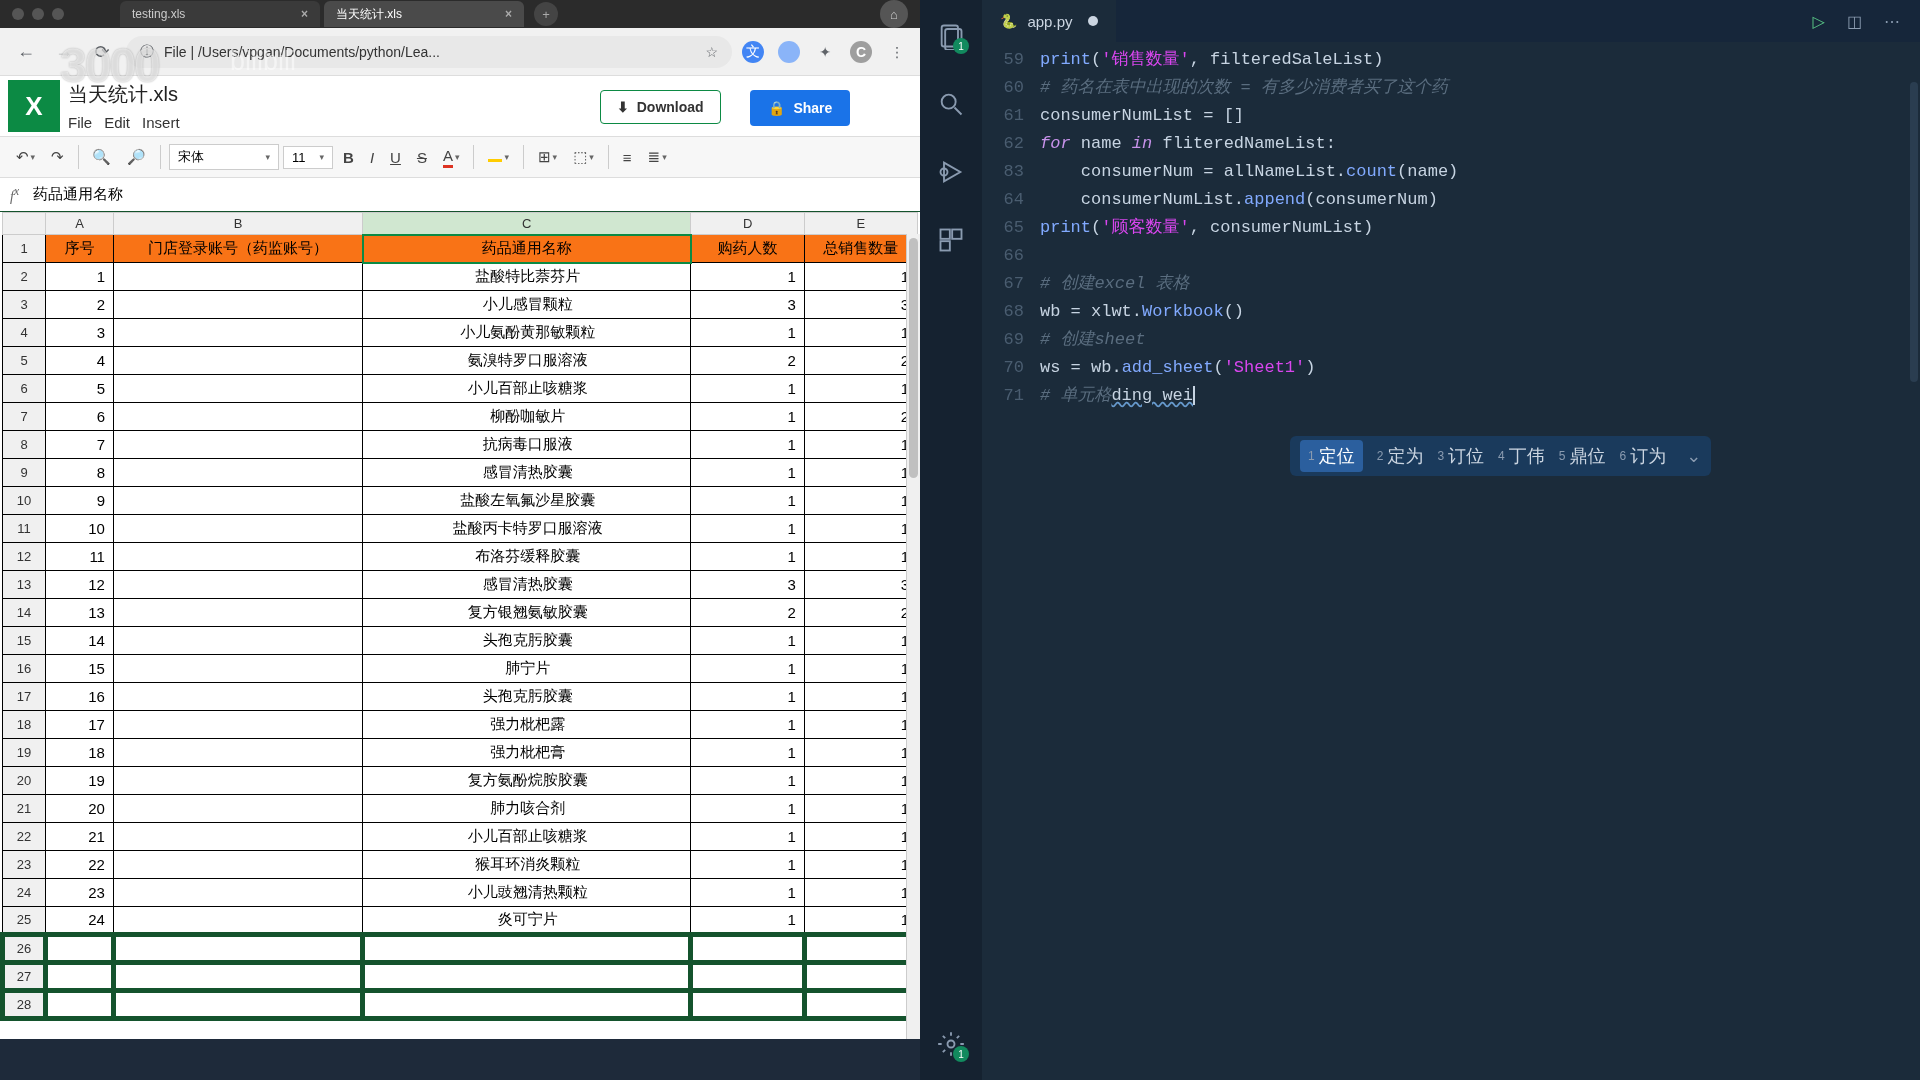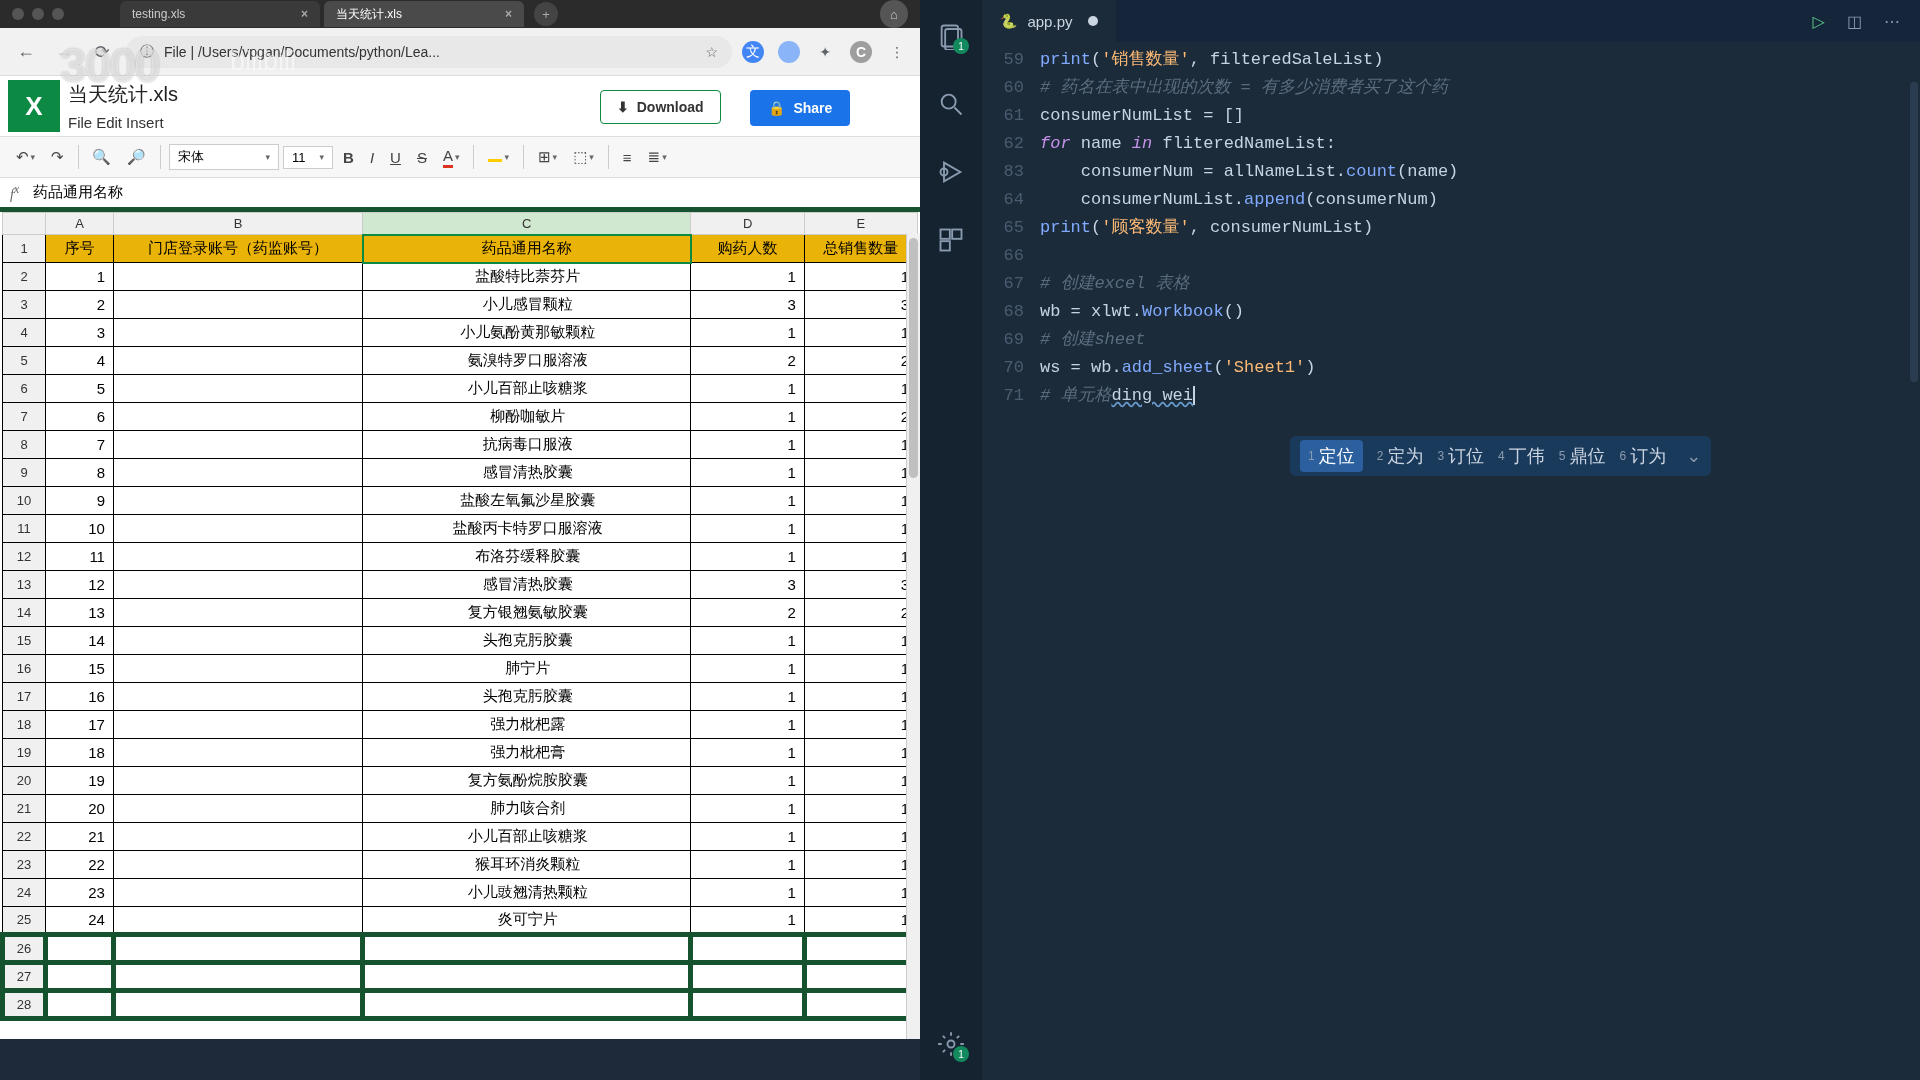--- a/index.html
+++ b/index.html
@@ -32,46 +32,46 @@
 
 
 .watermark { position: absolute; left: 60px; top: 38px; font-size: 48px; font-weight: 800; color: rgba(255,255,255,0.6); font-family: Arial; letter-spacing: -2px; z-index: 2; text-shadow: 0 0 2px rgba(0,0,0,0.3); pointer-events: none; }
 .watermark-r { position: absolute; left: 230px; top: 46px; font-size: 27px; font-weight: 400; color: rgba(255,255,255,0.5); z-index: 2; pointer-events: none; }
 
 
 .xl-header { display: flex; align-items: center; height: 60px; background: #fff; padding-left: 0; gap: 0; position: relative; }
 .xl-icon { width: 52px; height: 52px; background: #0c8a44; color: #fff; display: flex; align-items: center; justify-content: center; font-size: 26px; font-weight: bold; margin: 4px 8px; }
 .xl-title-block { display: flex; flex-direction: column; justify-content: center; }
 .xl-title { font-size: 20px; color: #222; }
-.xl-menu { display: flex; gap: 4px; font-size: 15px; color: #333; margin-top: 6px; }
+.xl-menu { display: flex; gap: 12px; font-size: 15px; color: #333; margin-top: 6px; }
 .xl-banner { position: absolute; left: 240px; top: 16px; background: #d9534f; color: #fff; padding: 8px 16px; font-size: 14px; border-radius: 2px; display: flex; align-items: center; gap: 10px; }
 .xl-save-link { text-decoration: underline; cursor: pointer; }
 .xl-download { position: absolute; left: 600px; top: 14px; background: #fff; border: 1px solid #0c8a44; color: #333; padding: 8px 16px; border-radius: 4px; display: flex; align-items: center; gap: 8px; font-weight: bold; font-size: 14px; }
 .xl-share { position: absolute; left: 750px; top: 14px; background: #1a73e8; color: #fff; padding: 10px 18px; border-radius: 4px; display: flex; align-items: center; gap: 8px; font-weight: bold; font-size: 14px; }
 
 .xl-toolbar { height: 42px; background: #f7f7f7; border-top: 1px solid #ddd; border-bottom: 1px solid #ddd; display: flex; align-items: center; padding: 0 10px; gap: 4px; }
 .tb-btn { padding: 4px 6px; color: #444; font-size: 15px; display: flex; align-items: center; gap: 2px; border-radius: 3px; }
 .tb-sep { width: 1px; height: 24px; background: #ccc; margin: 0 4px; }
 .tb-select { border: 1px solid #ccc; background: #fff; padding: 3px 8px; font-size: 13px; display: flex; align-items: center; gap: 6px; }
 .caret { font-size: 9px; color: #666; }
 .color-line { border-bottom: 3px solid #d32; padding-bottom: 1px; }
 .color-line-y { border-bottom: 3px solid #fc0; padding-bottom: 1px; display: inline-block; width: 14px; height: 10px; }
 
-.formula-bar { height: 34px; border-bottom: 5px solid #14532d; display: flex; align-items: center; padding: 0 10px; gap: 10px; }
+.formula-bar { height: 34px; border-bottom: 1px solid #14532d; display: flex; align-items: center; padding: 0 10px; gap: 10px; }
 .fx { font-style: italic; font-family: serif; font-size: 14px; color: #666; }
 .formula-input { flex: 1; border: none; font-size: 15px; padding: 4px; }
 
 
 .grid-wrap { flex: 1; overflow: hidden; position: relative; background: #fff; }
 .grid { border-collapse: collapse; width: 100%; }
 .grid th, .grid td { border: 1px solid #ccc; font-size: 15px; text-align: center; height: 28px; padding: 0 4px; white-space: nowrap; }
 .grid thead th { background: #f0f0f0; font-weight: normal; color: #333; height: 22px; font-size: 13px; }
 .grid .rowhdr { background: #f0f0f0; width: 38px; font-size: 13px; color: #333; }
 .grid th.col-sel { background: #d0e7d0; border-bottom: 2px solid #0c8a44; }
-.hdr-row td { background: #eab308; font-weight: normal; border: 1px solid #000; }
+.hdr-row td { background: #f97316; font-weight: normal; border: 1px solid #000; }
 .data-row td { border: 1px solid #000; }
 .data-row td.col-a { text-align: right; padding-right: 8px; }
 .data-row td.col-c { text-align: center; padding-left: 6px; }
 .data-row td.col-d, .data-row td.col-e { text-align: right; padding-right: 8px; }
 .empty-row td { border: 5px solid #14532d; }
 .sel-cell { outline: 2px solid #0c8a44; outline-offset: -1px; }
 .scroll-v { position: absolute; right: 0; top: 22px; bottom: 0; width: 14px; background: #f0f0f0; border-left: 1px solid #ccc; }
 .scroll-v .thumb { position: absolute; top: 4px; left: 2px; right: 2px; height: 240px; background: #c0c0c0; border-radius: 6px; }
 
 
@@ -88,21 +88,21 @@
 .py-ico { color: #f0c93a; font-size: 14px; }
 .ed-dirty { width: 10px; height: 10px; border-radius: 50%; background: #cbd5e1; margin-left: 6px; }
 .ed-actions { margin-left: auto; display: flex; gap: 22px; padding-right: 20px; color: #8a9bb0; font-size: 16px; }
 .run-tri { color: #5ac787; }
 
 .editor-body { flex: 1; display: flex; font-family: Consolas, "Courier New", monospace; font-size: 17px; line-height: 28px; padding-top: 4px; position: relative; }
 .gutter { width: 58px; text-align: right; padding-right: 16px; color: #4a5d70; user-select: none; }
 .code-lines { flex: 1; white-space: pre; color: #c7d4e2; }
 .c-kw { color: #c792ea; font-style: italic; }
 .c-fn { color: #82aaff; }
-.c-str { color: #fdba74; }
+.c-str { color: #d946ef; }
 .c-cmt { color: #5a6d7f; font-style: italic; }
 .cursor-line { border-left: 2px solid #c7d4e2; }
 .underline { text-decoration: underline wavy #6699cc; }
 
 .ime-popup { position: absolute; left: 1290px; top: 436px; height: 40px; background: #1a3a5c; border-radius: 6px; display: flex; align-items: center; padding: 0 10px; gap: 14px; color: #cbd5e1; font-size: 18px; }
 .ime-item { display: flex; align-items: center; gap: 4px; }
 .ime-num { font-size: 12px; color: #8a9bb0; }
 .ime-sel { background: #2b5f9e; padding: 4px 8px; border-radius: 4px; color: #fff; }
 .ime-caret { color: #8a9bb0; margin-left: 6px; }
 

